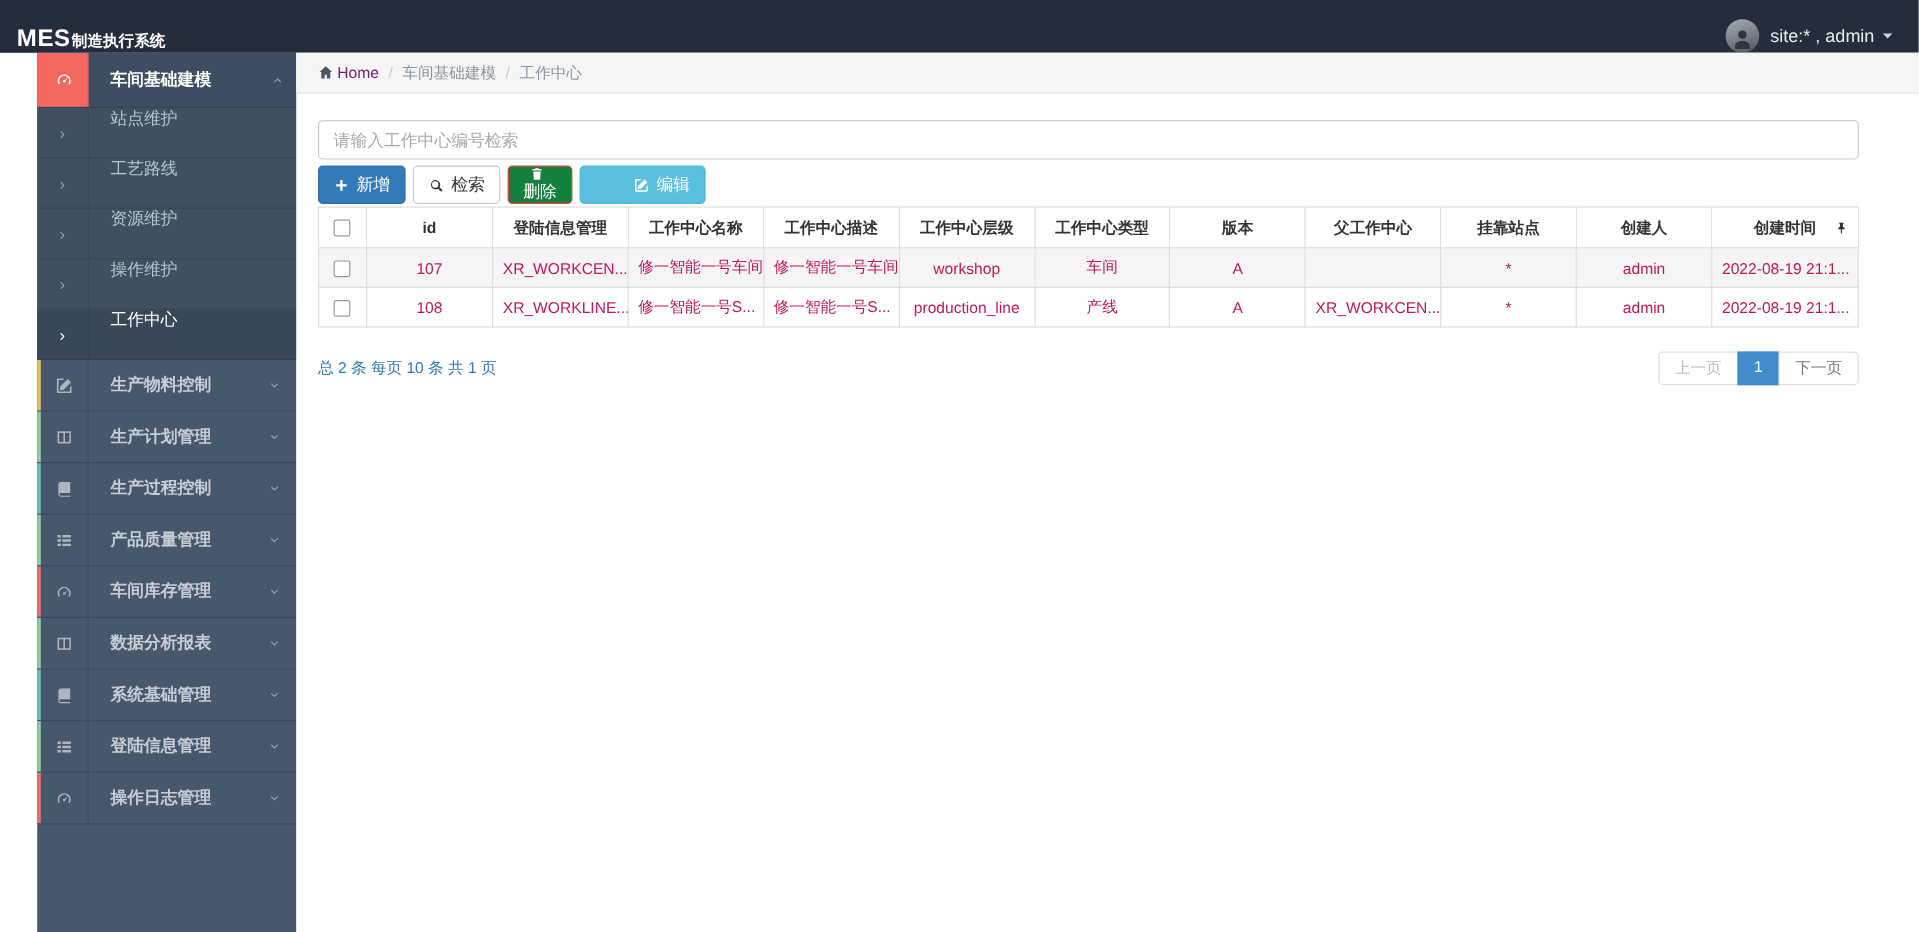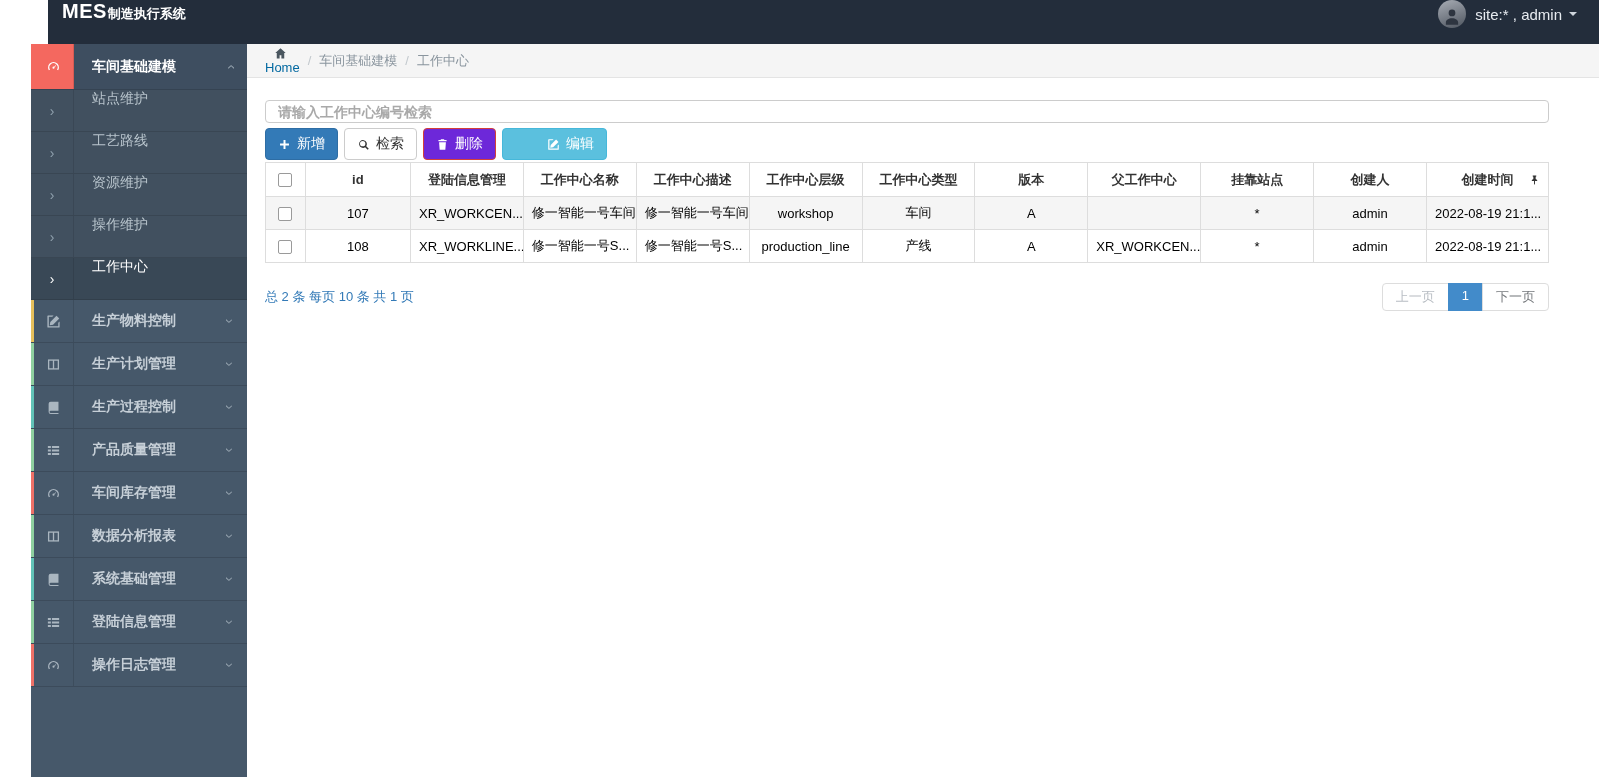--- a/index.html
+++ b/index.html
@@ -3,21 +3,21 @@
 <meta charset="utf-8">
 <style>
   * { box-sizing: border-box; margin: 0; padding: 0; }
   html,body { width: 1599px; height: 777px; }
   body {
     font-family: "Liberation Sans", "DejaVu Sans", sans-serif;
     font-size: 13px; color:#333; background:#fff;
     display:flex; flex-direction:column; overflow:hidden;
   }
   
-  .topbar { height:44px; flex:0 0 44px; background:#232d3b; display:flex; align-items:flex-start; justify-content:space-between;margin-left:48px; }
+  .topbar { height:44px; flex:0 0 44px; background:#232d3b; display:flex; align-items:flex-end; justify-content:space-between; }
   .brand { width:216px; padding-left:14px; color:#fff; display:flex; align-items:baseline; white-space:nowrap; }
   .brand-bold { font-size:20px; font-weight:bold; letter-spacing:.5px; }
   .brand-rest { font-size:13px; font-weight:bold; margin-left:1px; }
   .userbox { display:flex; align-items:center; margin-right:22px; color:#e7ebf0; font-size:15px; cursor:pointer; }
   .avatar { width:28px; height:28px; border-radius:50%; background:linear-gradient(160deg,#a8adb5,#4e555f); display:flex; align-items:center; justify-content:center; margin-right:9px; overflow:hidden; }
   .avatar svg { width:20px; height:20px; fill:#2e3540; margin-top:4px; }
   .caret { width:0; height:0; border-left:4px solid transparent; border-right:4px solid transparent; border-top:4px solid #cfd6dd; margin-left:7px; }
   
   .shell { flex:1; display:flex; min-height:0;margin-left:31px; }
   
@@ -42,42 +42,42 @@
   .sub-label { flex:1; padding-left:18px; font-size:14px; color:#b9c5cd; }
   .sub-item.active { background:#394856; }
   .sub-item.active .sub-label, .sub-item.active .icon-cell2 { color:#fff; }
   .strip-yellow { border-left-color:#e7c05c !important; }
   .strip-green  { border-left-color:#8fd0a0 !important; }
   .strip-teal   { border-left-color:#62c3b8 !important; }
   .strip-red    { border-left-color:#ef7168 !important; }
   
   .main { flex:1; display:flex; flex-direction:column; background:#fff; min-width:0; }
   .breadcrumb-bar { height:34px; flex:0 0 34px; background:#f5f5f5; border-bottom:1px solid #e4e4e4; display:flex; align-items:center; padding-left:18px; color:#8a959e; font-size:13px; }
-  .crumb-home { color:#0369a1; display:flex; align-items:center; cursor:pointer;flex-direction:column; }
+  .crumb-home { color:#701a75; display:flex; align-items:center; cursor:pointer; }
   .crumb-home svg { width:13px; height:13px; fill:#4a565f; margin-right:3px; }
   .crumb-sep { margin:0 8px; color:#c2c8cd; }
   .crumb { color:#8a959e; cursor:pointer; }
   .content { padding:22px 50px 0 18px; }
   .search-input {
-    width:100%; height:23px; border:1px solid #ccc; border-radius:4px; padding:6px 12px;
-    font-size:14px; color:#555; outline:none; font-family:inherit;font-weight:bold;
+    width:100%; height:33px; border:1px solid #ccc; border-radius:4px; padding:6px 12px;
+    font-size:14px; color:#555; outline:none; font-family:inherit;
   }
   .search-input::placeholder { color:#a9a9a9; }
   .toolbar { margin-top:5px; display:flex; }
   .btn { display:inline-flex; align-items:center; height:32px; padding:0 12px; border-radius:4px; font-size:14px; margin-right:6px; cursor:pointer; border:1px solid transparent; }
   .btn svg { width:13px; height:13px; margin-right:6px; fill:currentColor; }
   .btn-primary { background:#337ab7; border-color:#2e6da4; color:#fff; }
   .btn-default { background:#fff; border-color:#ccc; color:#333; }
-  .btn-danger  { background:#6d28d9; border-color:#d43f3a; color:#fff; }
+  .btn-danger  { background:#15803d; border-color:#d43f3a; color:#fff;flex-direction:column; }
   .btn-info    { background:#5bc0de; border-color:#46b8da; color:#fff;padding-left:44px; }
   
   table { width:100%; border-collapse:collapse; table-layout:fixed; margin-top:2px; }
   th, td { border:1px solid #ddd; text-align:center; padding:6px 8px; white-space:nowrap; overflow:hidden; font-size:13px; }
   th { font-weight:bold; color:#333; height:34px; background:#fff; position:relative; }
-  td { height:33px; color:#000000; }
+  td { height:33px; color:#be185d; }
   tbody tr:nth-child(odd) { background:#f5f5f5; }
   tbody tr:nth-child(even){ background:#fff; }
   .ta-l { text-align:left; }
   .cb { display:inline-block; width:14px; height:14px; border:1px solid #9a9a9a; border-radius:2px; background:#fff; vertical-align:middle; cursor:pointer; }
   .pin-icon { position:absolute; right:8px; top:50%; transform:translateY(-50%); width:11px; height:11px; fill:#333; cursor:pointer; }
   
   .pager-row { margin-top:20px; display:flex; align-items:center; justify-content:space-between; }
   .pager-summary { color:#337ab7; font-size:13px; }
   .pager { display:inline-flex; }
   .page-link { border:1px solid #ddd; background:#fff; color:#8b9096; padding:4px 13px; font-size:13px; cursor:pointer; margin-left:-1px; text-decoration:none; }

